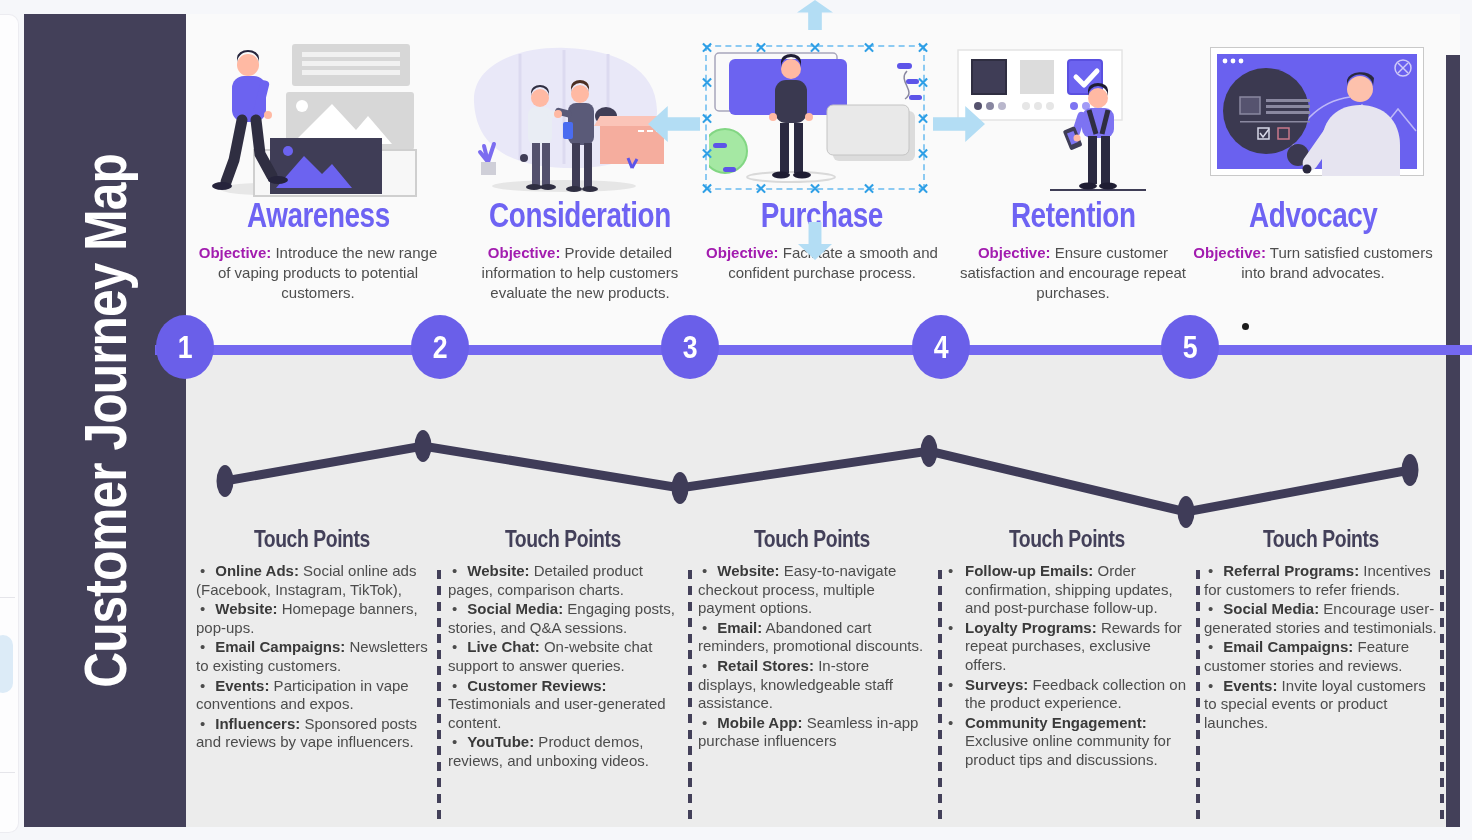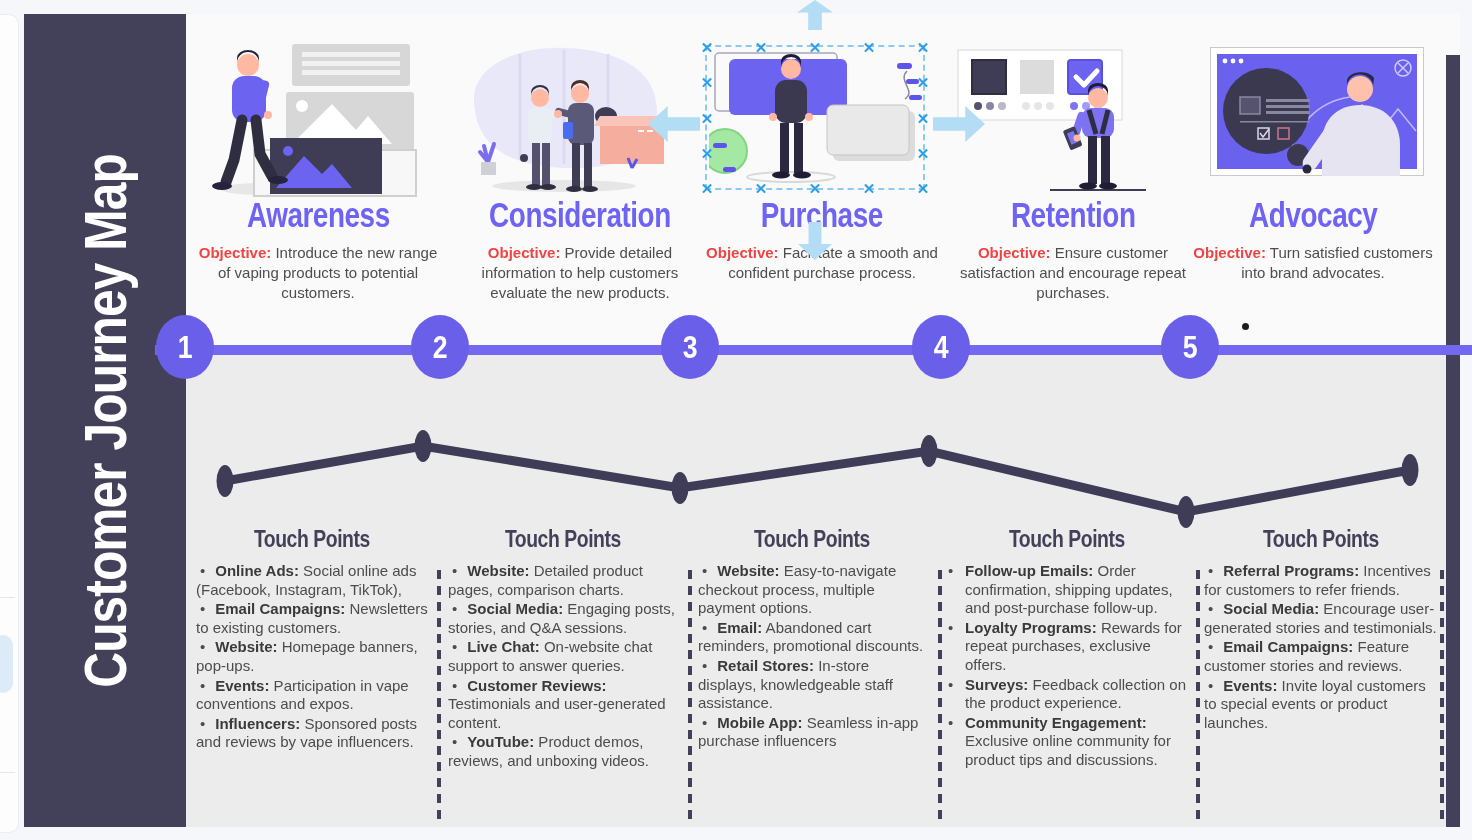--- a/index.html
+++ b/index.html
@@ -24,21 +24,21 @@
 
   .main-top { position:absolute; left:162px; top:0; width:1274px; height:336px; background:#fafafa; }
   .main-bottom { position:absolute; left:162px; top:336px; width:1274px; height:477px; background:#ececec; }
   .right-bar { position:absolute; left:1422px; top:41px; width:14px; height:772px; background:var(--dark,#434059); z-index:2; }
 
   
   .stage-head { position:absolute; top:184px; width:252px; text-align:center; z-index:3; }
   .stage-title { color:var(--accent,#6e63f3); font-size:31px; font-weight:800; letter-spacing:-0.5px;
     display:inline-block; transform:scale(0.9,1.12); }
   .stage-obj { margin-top:9px; font-size:15px; line-height:1.32; color:#4e4e4e; }
-  .stage-obj b { color:#ef4444; }
+  .stage-obj b { color:#a21caf; }
 
   
   .timeline-bar { position:absolute; left:155px; top:345px; width:1317px; height:10px;
     background:var(--timeline,#7468f0); z-index:4; }
   .tl-circle { position:absolute; top:315px; width:58px; height:64px; border-radius:50%;
     background:var(--accent2,#6a5fe9); z-index:5; display:flex; align-items:center; justify-content:center; }
   .tl-circle span { color:#fff; font-weight:800; font-size:29px; transform:scale(0.92,1.08); }
 
   
   .journey-svg { position:absolute; left:0; top:0; width:1436px; height:813px; z-index:3; pointer-events:none; }
@@ -273,22 +273,22 @@
     <div><span class="stage-title">Advocacy</span></div>
     <div class="stage-obj"><b>Objective:</b> <span>Turn satisfied customers into brand advocates.</span></div>
   </div>
 
   <div class="stray-dot"></div>
 
   <div class="tp-col" style="left:172px;width:232px">
     <div class="tp-heading"><span>Touch Points</span></div>
     <div class="tp-list">
         <div class="tp-item"><span class="tp-bullet">•</span><b class="tp-label">Online Ads:</b><span> Social online ads (Facebook, Instagram, TikTok),</span></div>
+        <div class="tp-item"><span class="tp-bullet">•</span><b class="tp-label">Website:</b><span> Homepage banners, pop-ups.</span></div>
         <div class="tp-item"><span class="tp-bullet">•</span><b class="tp-label">Email Campaigns:</b><span> Newsletters to existing customers.</span></div>
-        <div class="tp-item"><span class="tp-bullet">•</span><b class="tp-label">Website:</b><span> Homepage banners, pop-ups.</span></div>
         <div class="tp-item"><span class="tp-bullet">•</span><b class="tp-label">Events:</b><span> Participation in vape conventions and expos.</span></div>
         <div class="tp-item"><span class="tp-bullet">•</span><b class="tp-label">Influencers:</b><span> Sponsored posts and reviews by vape influencers.</span></div>
       </div>
   </div>
   <div class="tp-col" style="left:424px;width:230px">
     <div class="tp-heading"><span>Touch Points</span></div>
     <div class="tp-list">
         <div class="tp-item"><span class="tp-bullet">•</span><b class="tp-label">Website:</b><span> Detailed product pages, comparison charts.</span></div>
         <div class="tp-item"><span class="tp-bullet">•</span><b class="tp-label">Social Media:</b><span> Engaging posts, stories, and Q&amp;A sessions.</span></div>
         <div class="tp-item"><span class="tp-bullet">•</span><b class="tp-label">Live Chat:</b><span> On-website chat support to answer queries.</span></div>

